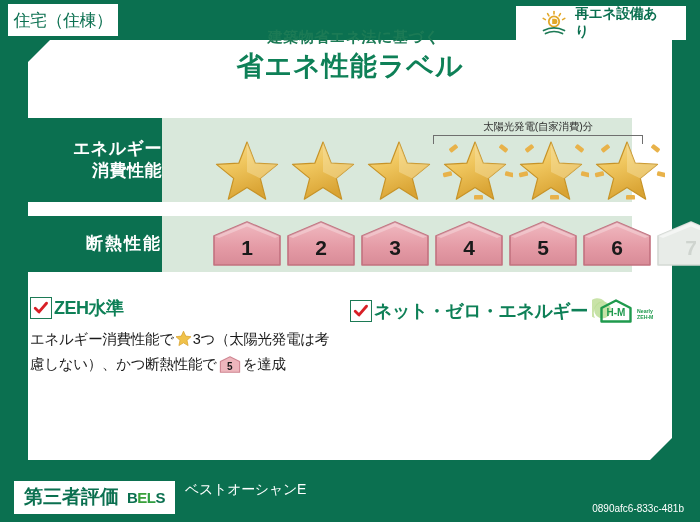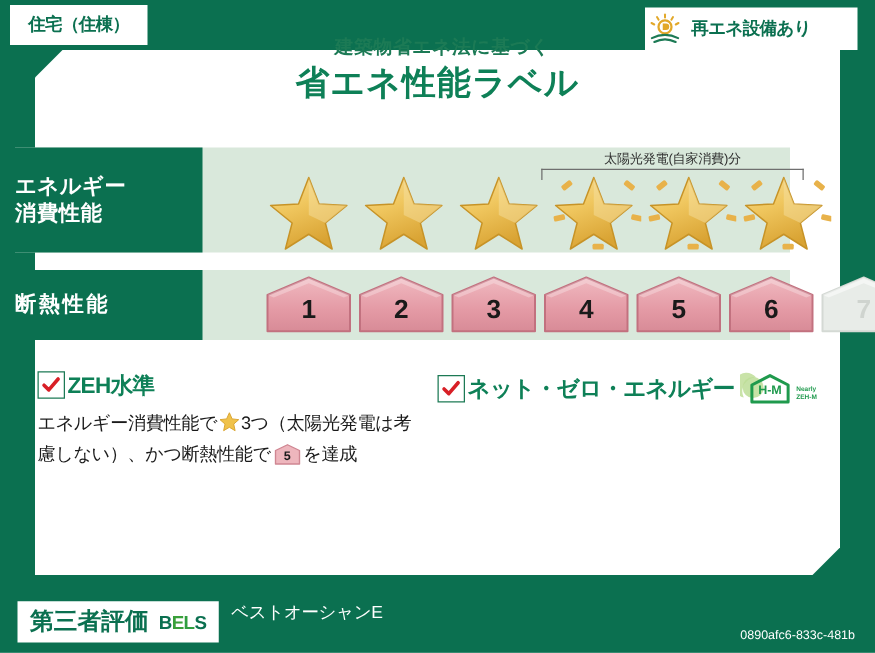--- a/index.html
+++ b/index.html
@@ -27,32 +27,32 @@
 
   
   #building-type-tag {
     position: absolute;
     left: 8px; top: 4px;
     width: 110px; height: 32px;
     background: #ffffff;
     display: flex; align-items: center; justify-content: center;
   }
   #building-type-tag .txt {
-    font-size: 14px; font-weight: bold; color: #0b7050;
+    font-size: 17px; font-weight: normal; color: #0b7050;
     letter-spacing: -0.5px;
   }
 
   
   #renewable-badge {
     position: absolute;
     right: 14px; top: 6px;
     height: 34px; width: 170px;
     background: #ffffff;
     display: flex; align-items: center; gap: 6px;
-    padding: 0 1px;
+    padding: 0 23px;
   }
   #renewable-badge .badge-text {
     font-size: 14px; font-weight: bold; color: #0b7050;
     letter-spacing: -0.5px;
   }
   .sun-icon { width: 30px; height: 26px; flex: 0 0 30px; }
 
   
   #title-sub {
     position: absolute; left: 4px; top: 28px; width: 100%;
@@ -76,21 +76,21 @@
     background: #d9e8db;
   }
   #row-energy { top: 118px; height: 84px; }
   #row-insulation { top: 216px; height: 56px; }
 
   .perf-label {
     width: 150px; flex: 0 0 150px;
     background: #0b7050;
     color: #ffffff;
     display: flex; flex-direction: column;
-    align-items: flex-start; justify-content: center;
+    align-items: flex-end; justify-content: center;
     font-size: 17px; font-weight: bold; line-height: 1.28;
     letter-spacing: 0.5px;
   }
   #row-insulation .perf-label { font-size: 17px; letter-spacing: 2px; }
 
   .perf-value { flex: 1; position: relative; margin-left: 39px; }
 
   
   #stars-wrap {
     position: absolute; left: 0; bottom: 2px; width: 100%;

